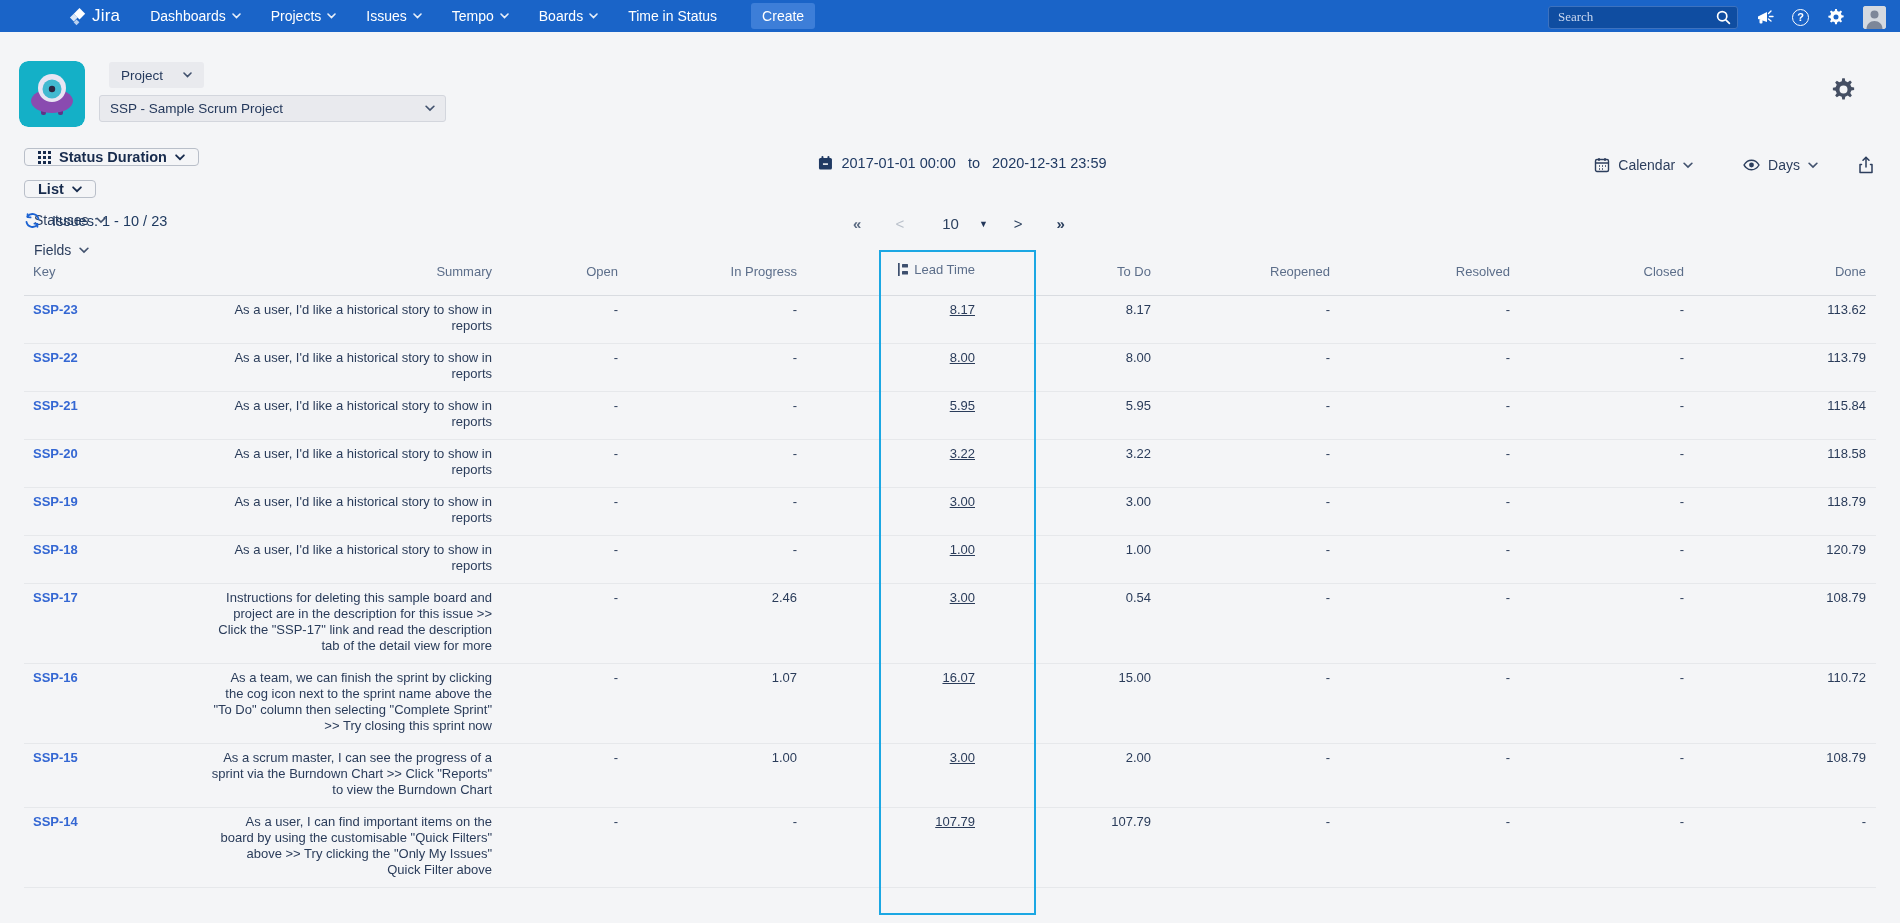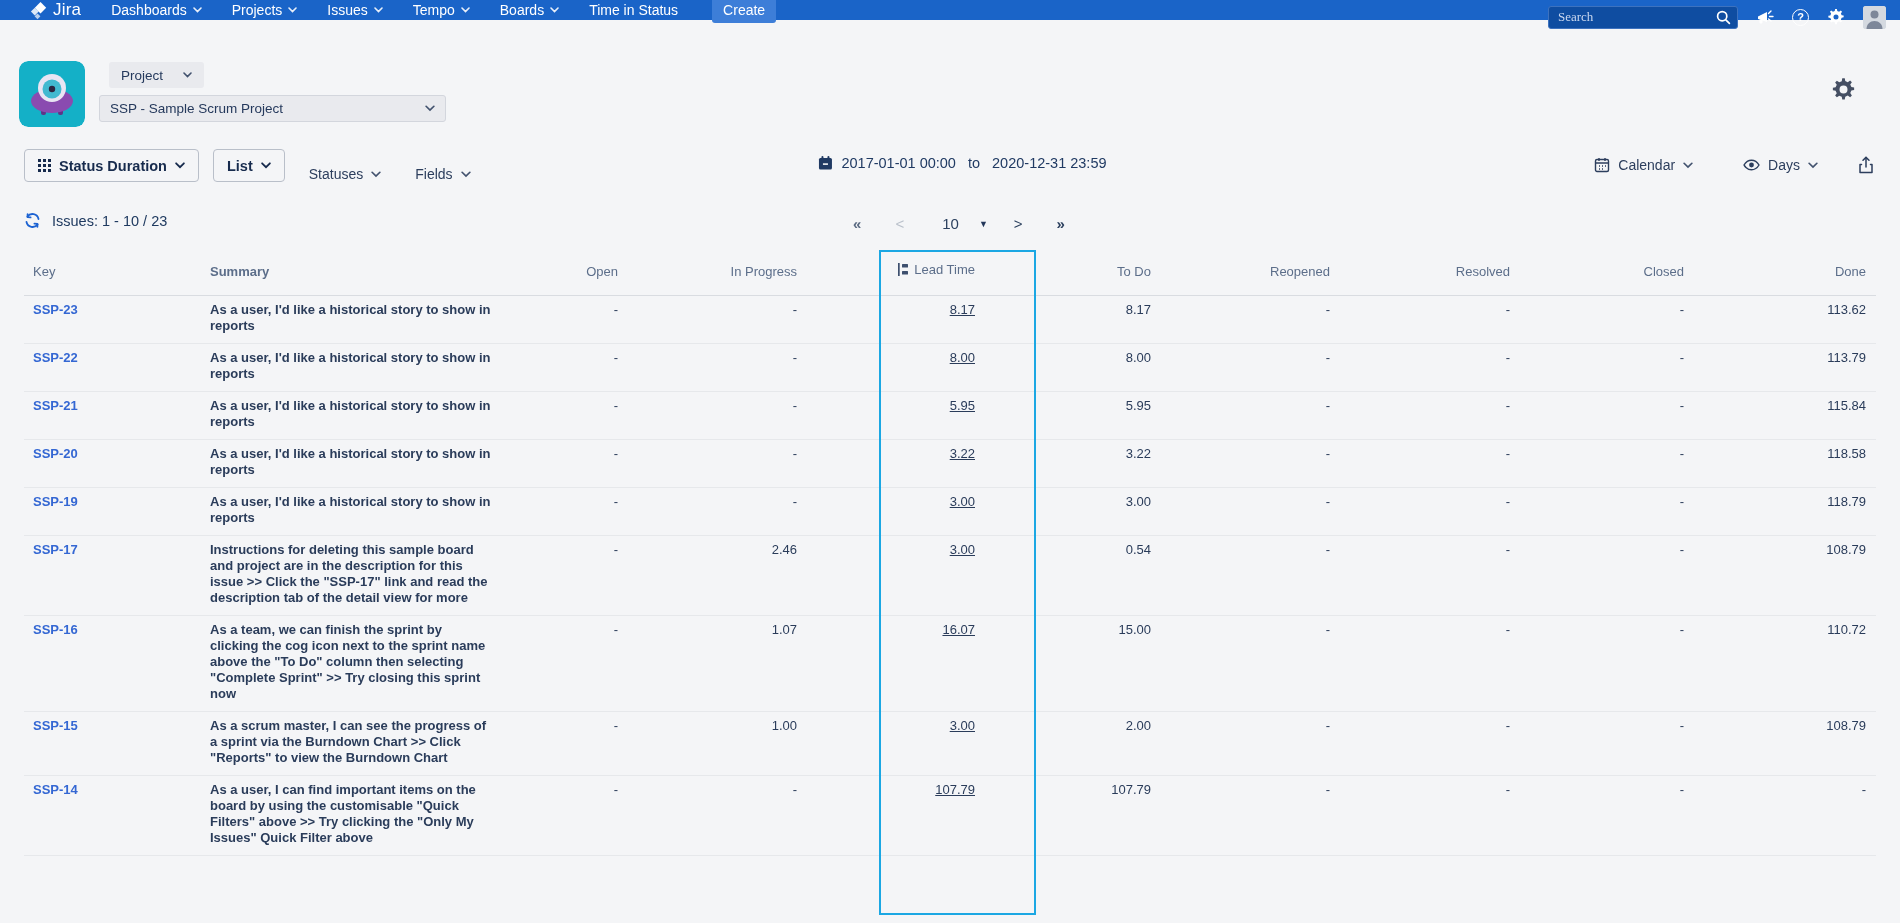--- a/index.html
+++ b/index.html
@@ -5,22 +5,22 @@
   * { box-sizing: border-box; margin: 0; padding: 0; }
   html,body { width:1900px; height:923px; overflow:hidden; }
   body {
     font-family: "Liberation Sans", sans-serif;
     background:#f4f5f7;
     position:relative;
     color:#22395e;
   }
   
   .navbar{
-    position:absolute; left:0; top:0; width:1900px; height:20px;
-    background:#1a64c8; display:flex; align-items:center; color:#fff;
+    position:absolute; left:0; top:0; width:1900px; height:32px;
+    background:#1a64c8; display:flex; align-items:center; color:#fff;padding-left:39px;
   }
   .nav-left{ display:flex; align-items:center; gap:30px; padding-left:28px; }
   .logo{ display:flex; align-items:center; gap:6px; cursor:pointer; }
   .logo-text{ font-size:17px; font-weight:500; letter-spacing:.2px; }
   .nav-item{ font-size:14px; display:flex; align-items:center; gap:6px; cursor:pointer; white-space:nowrap; }
   .nav-item svg{ opacity:.9; }
   .create-btn{
     background:#3d7ed8; border-radius:3px; padding:5px 11px; font-size:14px;
     cursor:pointer; margin-left:4px;
   }
@@ -51,21 +51,21 @@
   }
   .project-select{
     position:absolute; left:99px; top:95px; width:347px; height:27px; background:#e9eaee;
     border:1px solid #d3d6dd; border-radius:3px; display:flex; align-items:center;
     font-size:13.5px; color:#25395c; padding:0 10px; cursor:pointer;
   }
   .project-select .sel-chevron{ margin-left:auto; }
   .page-gear{ position:absolute; right:44px; top:77px; cursor:pointer; color:#454f63; }
 
   
-  .toolbar{ position:absolute; left:24px; top:148px; height:34px; display:flex; align-items:flex-end; gap:14px; }
+  .toolbar{ position:absolute; left:24px; top:148px; height:34px; display:flex; align-items:flex-start; gap:14px;flex-direction:column; }
   .tb-btn{
     border:1px solid #b9bfc9; border-radius:4px; height:33px; display:flex; align-items:center;
     gap:8px; padding:0 13px; font-size:14.5px; font-weight:bold; color:#172b4d; cursor:pointer; background:transparent;
   }
   .tb-plain{
     display:flex; align-items:center; gap:8px; font-size:14px; color:#2c3e5d; cursor:pointer; padding:0 10px;
   }
   .date-range{
     position:absolute; left:962px; top:155px; transform:translateX(-50%);
     display:flex; align-items:center; gap:8px; font-size:14.5px; color:#203a63; white-space:nowrap; cursor:pointer;
@@ -96,21 +96,21 @@
   }
   .issue-table th{
     font-weight:400; color:#5c6e8a; text-align:right; vertical-align:bottom;
     padding:10px 10px 16px 0; border-bottom:1px solid #d9dce1; cursor:pointer; white-space:nowrap;
   }
   .issue-table td{
     vertical-align:top; text-align:right; color:#2a3c5a; line-height:16px;
     padding:6px 10px 9px 0; border-bottom:1px solid #e6e8eb;
   }
   th.col-key, td.col-key{ text-align:left; padding-left:9px; }
-  th.col-summary, td.col-summary{ text-align:left; padding-right:18px;font-weight:bold; }
+  th.col-summary, td.col-summary{ text-align:right; padding-right:18px; }
   .col-key{ width:186px; }
   .col-summary{ width:300px; }
   .col-open{ width:118px; }
   .col-in_progress{ width:179px; }
   .col-lead_time{ width:178px;text-decoration:underline; }
   .col-to_do{ width:176px; }
   .col-reopened{ width:179px; }
   .col-resolved{ width:180px; }
   .col-closed{ width:174px; }
   .col-done{ width:182px; }
@@ -419,20 +419,32 @@
         <td class="col-open">-</td>
         <td class="col-in_progress">-</td>
         <td class="col-lead_time">3.00</td>
         <td class="col-to_do">3.00</td>
         <td class="col-reopened">-</td>
         <td class="col-resolved">-</td>
         <td class="col-closed">-</td>
         <td class="col-done">118.79</td>
       </tr>
       <tr>
+        <td class="col-key"><a href="#">SSP-18</a></td>
+        <td class="col-summary">As a user, I'd like a historical story to show in reports</td>
+        <td class="col-open">-</td>
+        <td class="col-in_progress">-</td>
+        <td class="col-lead_time">1.00</td>
+        <td class="col-to_do">1.00</td>
+        <td class="col-reopened">-</td>
+        <td class="col-resolved">-</td>
+        <td class="col-closed">-</td>
+        <td class="col-done">120.79</td>
+      </tr>
+      <tr>
         <td class="col-key"><a href="#">SSP-17</a></td>
         <td class="col-summary">Instructions for deleting this sample board and project are in the description for this issue &gt;&gt; Click the "SSP-17" link and read the description tab of the detail view for more</td>
         <td class="col-open">-</td>
         <td class="col-in_progress">2.46</td>
         <td class="col-lead_time">3.00</td>
         <td class="col-to_do">0.54</td>
         <td class="col-reopened">-</td>
         <td class="col-resolved">-</td>
         <td class="col-closed">-</td>
         <td class="col-done">108.79</td>

